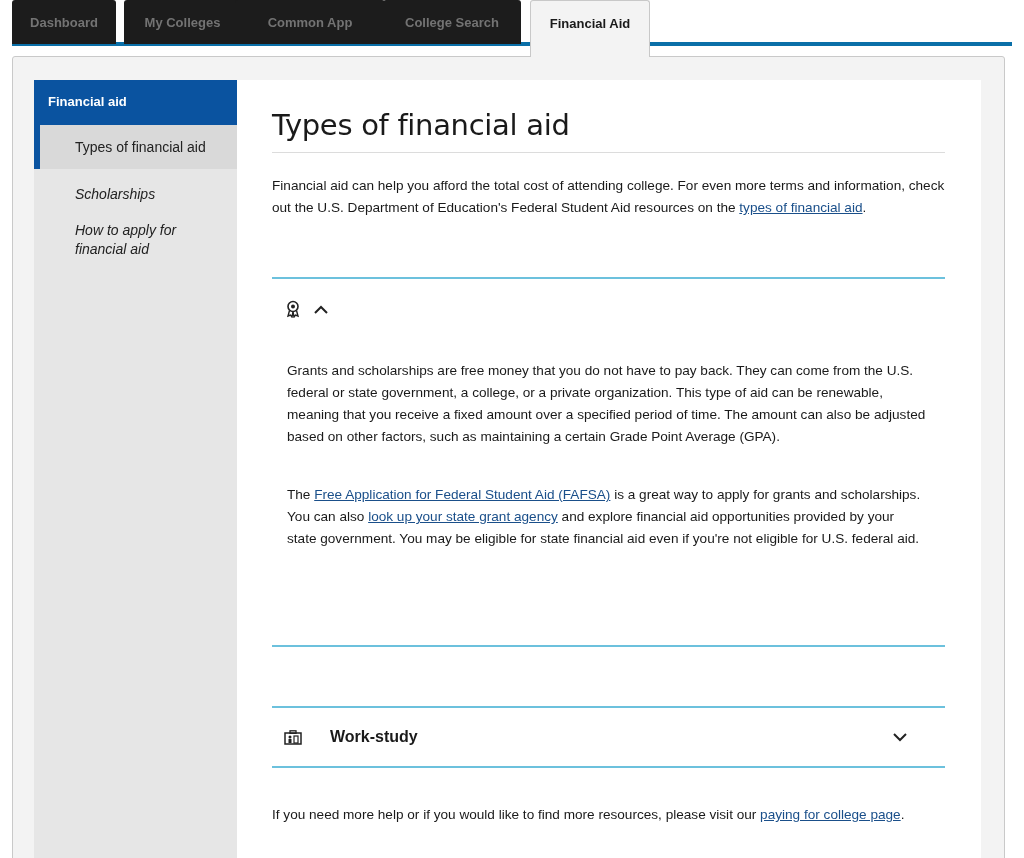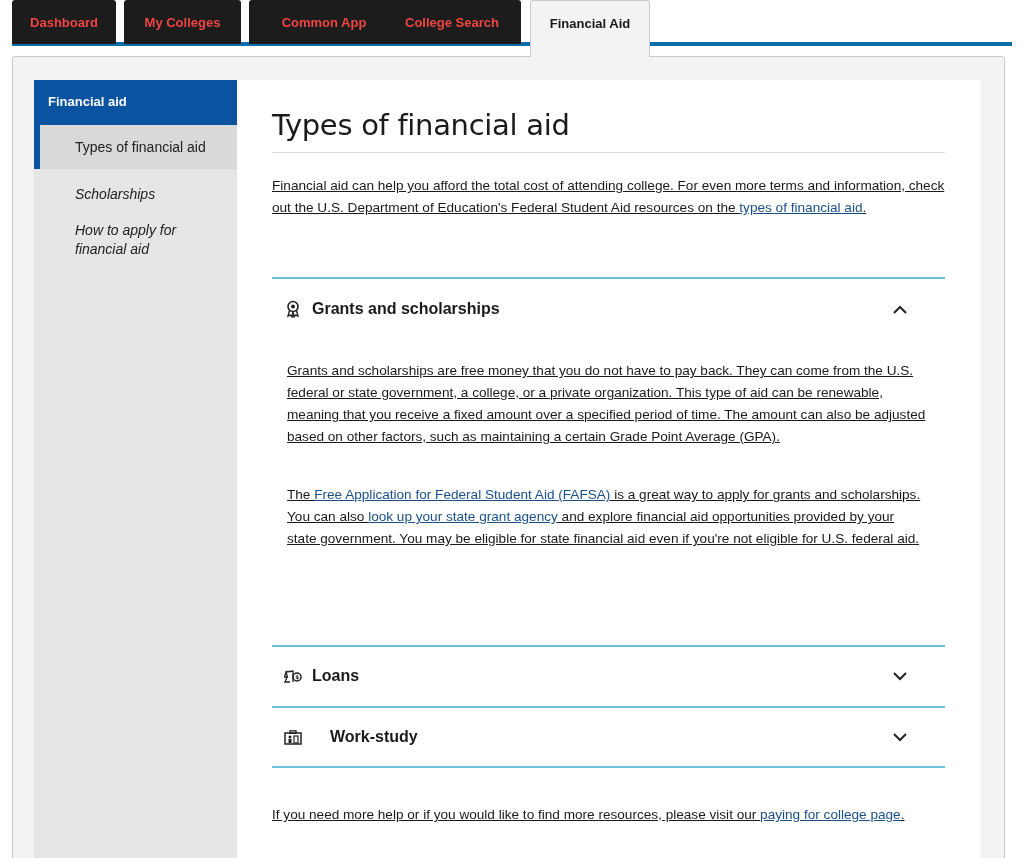--- a/index.html
+++ b/index.html
@@ -2,41 +2,41 @@
 <html><head>
 <meta charset="utf-8">
 <style>
   * { box-sizing: border-box; margin: 0; padding: 0; }
   html, body { width: 1024px; height: 858px; overflow: hidden; background: #ffffff; }
   body { font-family: "Liberation Sans", "DejaVu Sans", sans-serif; color: #1a1a1a; position: relative; }
 
   
   .tabbar { position: absolute; left: 0; top: 0; width: 1024px; height: 48px; }
   .tabbar .baseline { position: absolute; left: 12px; right: 12px; top: 42px; height: 4px; background: #0a6fa8; }
-  .tab { position: absolute; top: 0; height: 44px; background: #1c1c1c; color: #ef4444; font-weight: bold; font-size: 13px;
+  .tab { position: absolute; top: 0; height: 44px; background: #1c1c1c; color: #737373; font-weight: bold; font-size: 13px;
          display: flex; align-items: center; justify-content: center; border-radius: 3px 3px 0 0; }
   .tab.active { background: #f3f3f3; color: #1a1a1a; border: 1px solid #c8c8c8; border-bottom: none; height: 57px; z-index: 3; align-items: flex-start; padding-top: 15px; }
 
   
   .frame { position: absolute; left: 12px; top: 56px; width: 993px; height: 820px; background: #f3f3f3;
            border: 1px solid #c9c9c9; border-radius: 3px; }
 
   
   .sidenav { position: absolute; left: 34px; top: 80px; width: 203px; height: 800px; background: #e6e6e6; }
   .sidenav .head { height: 45px; background: #0a53a0; color: #fff; font-size: 13px; font-weight: bold; padding: 14px 0 0 14px; }
   .sidenav .item { font-size: 14px; color: #222; padding-left: 41px; }
   .sidenav .item.active { background: #d9d9d9; height: 44px; display: flex; align-items: center; position: relative; border-left: 6px solid #0a53a0; padding-left: 35px; }
   .sidenav .item.active::after { content: ""; position: absolute; right: -18px; top: 0; width: 0; height: 0;
            border-top: 22px solid transparent; border-bottom: 22px solid transparent; border-left: 18px solid #d9d9d9; }
   .sidenav .item.plain { margin-top: 16px; line-height: 19px; font-style: italic; }
   .sidenav .item.plain + .item.plain { margin-top: 17px; }
 
   
   .content { position: absolute; left: 237px; top: 80px; width: 744px; height: 800px; background: #ffffff; }
-  .inner { position: absolute; left: 35px; width: 673px; text-decoration: underline; }
+  .inner { position: absolute; left: 35px; width: 673px; }
   h1.title { position: absolute; left: 35px; top: 28px; font-size: 29px; font-weight: normal; color: #1a1a1a; font-family: "DejaVu Sans", sans-serif; letter-spacing: -0.3px; }
   .title-rule { position: absolute; left: 35px; top: 72px; width: 673px; height: 1px; background: #dcdcdc; }
   .intro { top: 95px; font-size: 13.6px; line-height: 22px; color: #1a1a1a; }
   a.link { color: #1a4f8a; text-decoration: underline; }
 
   .acc-rule { position: absolute; left: 35px; width: 673px; height: 2px; background: #6cc1dd; }
   .acc-head { position: absolute; left: 35px; width: 673px; height: 36px; display: flex; align-items: center; font-weight: bold; font-size: 16px; }
   .acc-head .ico { width: 20px; height: 20px; margin-left: 11px; margin-right: 9px; display: inline-flex; align-items: center; justify-content: center; }
   .acc-head .label { flex: 1; }
   .acc-head .chev { width: 18px; height: 18px; margin-right: 36px; display: inline-flex; align-items: center; justify-content: center; }
@@ -48,21 +48,21 @@
 <body>
 
 <div class="tabbar">
   <div class="baseline"></div>
   <div class="tab" style="left:12px;width:104px;">
       <span>Dashboard</span>
     </div>
   <div class="tab" style="left:124px;width:117px;">
       <span>My Colleges</span>
     </div>
-  <div class="tab" style="left:249px;width:150px;text-align:center;">
+  <div class="tab" style="left:235px;width:150px;text-align:center;">
       <span>Common App</span>
     </div>
   <div class="tab" style="left:383px;width:138px;">
       <span>College Search</span>
     </div>
   <div class="tab active" style="left:530px;width:120px;">
       <span>Financial Aid</span>
     </div>
 </div>
 
@@ -91,51 +91,34 @@
 
   <div class="acc-rule" style="top:197px;"></div>
   <div class="acc-head" style="top:211px;">
     <span class="ico">
       <svg width="16" height="18" viewBox="0 0 16 18">
           <circle cx="8" cy="6.5" r="5" fill="none" stroke="#222" stroke-width="1.6"></circle>
           <circle cx="8" cy="6.5" r="2" fill="#222"></circle>
           <path d="M4.5 10.5 L3 16 L5.5 15 L7 17 L8 12 M11.5 10.5 L13 16 L10.5 15 L9 17 L8 12" fill="none" stroke="#222" stroke-width="1.4"></path>
         </svg>
     </span>
-    <span class="label">Grants and scholarships</span>
     <span class="chev">
       <svg width="14" height="9" viewBox="0 0 14 9">
           <path d="M1 8 L7 2 L13 8" fill="none" stroke="#222" stroke-width="2"></path>
         </svg>
     </span>
   </div>
   <div class="inner acc-body" style="top:280px;">
     <p>Grants and scholarships are free money that you do not have to pay back. They can come from the U.S. federal or state government, a college, or a private organization. This type of aid can be renewable, meaning that you receive a fixed amount over a specified period of time. The amount can also be adjusted based on other factors, such as maintaining a certain Grade Point Average (GPA).</p>
     <p style="margin-top:36px;">
       <span>The </span><a class="link" href="#">Free Application for Federal Student Aid (FAFSA)</a><span> is a great way to apply for grants and scholarships. You can also </span><a class="link" href="#">look up your state grant agency</a><span> and explore financial aid opportunities provided by your state government. You may be eligible for state financial aid even if you're not eligible for U.S. federal aid.</span>
     </p>
   </div>
 
   <div class="acc-rule" style="top:565px;"></div>
-  <div class="acc-head" style="top:578px;">
-    <span class="ico">
-      <svg width="18" height="16" viewBox="0 0 18 16">
-          <path d="M2 4 L9 3 L9 14 M2 4 L0.5 9 L3.5 9 Z M9 3" fill="none" stroke="#222" stroke-width="1.3"></path>
-          <path d="M3 9 Q2 12 1 14 L6 14" fill="none" stroke="#222" stroke-width="1.3"></path>
-          <circle cx="13" cy="9" r="4" fill="none" stroke="#222" stroke-width="1.5"></circle>
-          <text x="11.3" y="11" font-size="5.5" font-family="DejaVu Sans, sans-serif" fill="#222">$</text>
-        </svg>
-    </span>
-    <span class="label">Loans</span>
-    <span class="chev">
-      <svg width="14" height="9" viewBox="0 0 14 9">
-          <path d="M1 1 L7 7 L13 1" fill="none" stroke="#222" stroke-width="2"></path>
-        </svg>
-    </span>
-  </div>
 
   <div class="acc-rule" style="top:626px;"></div>
   <div class="acc-head" style="top:639px;gap:18px;">
     <span class="ico">
       <svg width="18" height="15" viewBox="0 0 18 15">
           <rect x="1" y="3" width="16" height="11" fill="none" stroke="#222" stroke-width="1.5"></rect>
           <rect x="6" y="0.8" width="6" height="2.5" fill="none" stroke="#222" stroke-width="1.3"></rect>
           <circle cx="6" cy="7" r="1.5" fill="#222"></circle>
           <rect x="4.5" y="9" width="3" height="4" fill="#222"></rect>
           <rect x="10" y="6" width="4" height="7" fill="none" stroke="#222" stroke-width="1.2"></rect>

